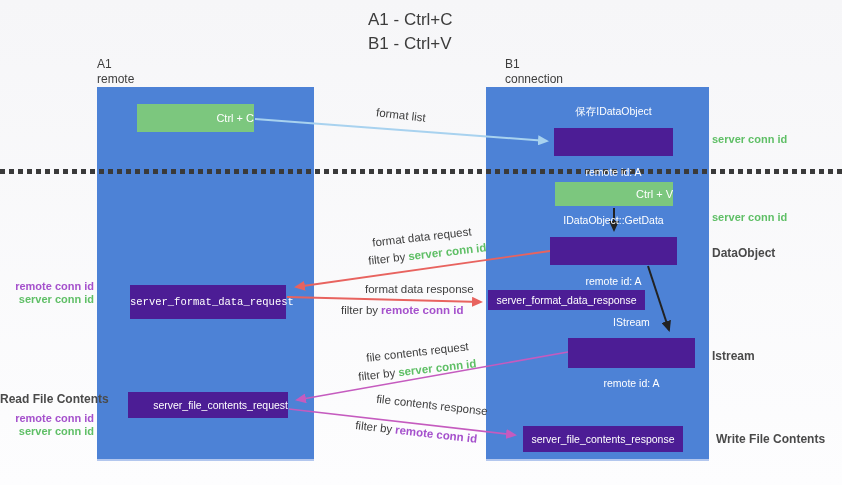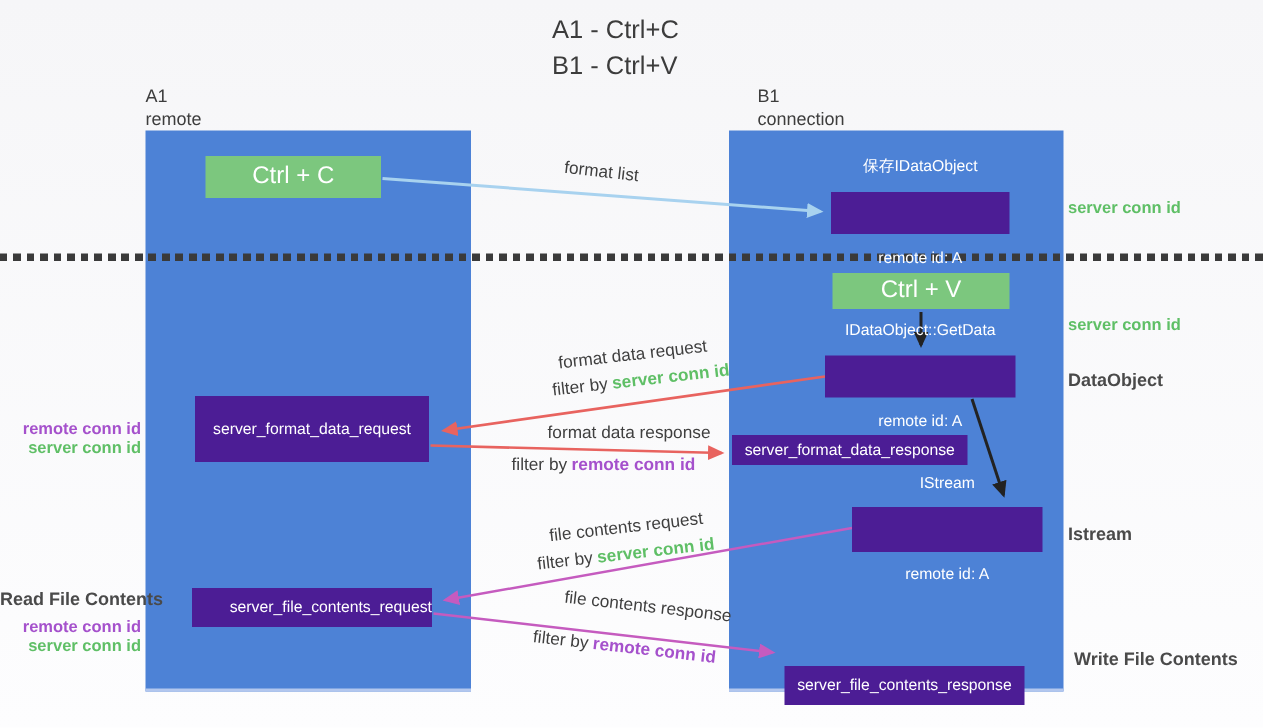--- a/index.html
+++ b/index.html
@@ -38,32 +38,32 @@
     left:0;top:169px;width:842px;height:5px;
     background:repeating-linear-gradient(to right,#3a3a3a 0 5px,transparent 5px 9px);
     z-index:4;
   }
 
   .node{
     z-index:6;color:#fff;text-align:center;
     display:flex;flex-direction:column;justify-content:center;
     white-space:nowrap;
   }
-  .node.green{background:#7cc77e;font-size:16px;}
+  .node.green{background:#7cc77e;font-size:11px;text-align:right;}
   .node.orange{background:#4c1d95;font-size:10.5px;line-height:13px;gap:48px;}
 
   .n-ctrlc{left:137px;top:104px;width:117px;height:28px;}
   .n-save{left:554px;top:128px;width:119px;height:28px;font-size:10px;}
   .n-ctrlv{left:555px;top:182px;width:118px;height:24px;}
   .n-getdata{left:550px;top:237px;width:127px;height:28px;}
-  .n-fmtreq{left:130px;top:264px;width:156px;height:44px;}
+  .n-fmtreq{left:130px;top:285px;width:156px;height:34px;font-family:Liberation Mono, monospace;}
   .n-fmtresp{left:488px;top:290px;width:157px;height:20px;}
   .n-istream{left:568px;top:338px;width:127px;height:30px;}
   .n-filereq{left:128px;top:392px;width:160px;height:26px;text-align:right;}
-  .n-fileresp{left:523px;top:444px;width:160px;height:26px;}
+  .n-fileresp{left:523px;top:426px;width:160px;height:26px;}
 
   svg.arrows{left:0;top:0;width:842px;height:485px;z-index:5;pointer-events:none;}
 
   .mid-label{
     z-index:7;font-size:11.5px;color:#3f3f3f;white-space:nowrap;
   }
   .rot-up{transform:rotate(-6.5deg);}
   .rot-down{transform:rotate(6.5deg);}
   .green-t{color:#5fbf66;font-weight:bold;}
   .purple-t{color:#a551cc;font-weight:bold;}

